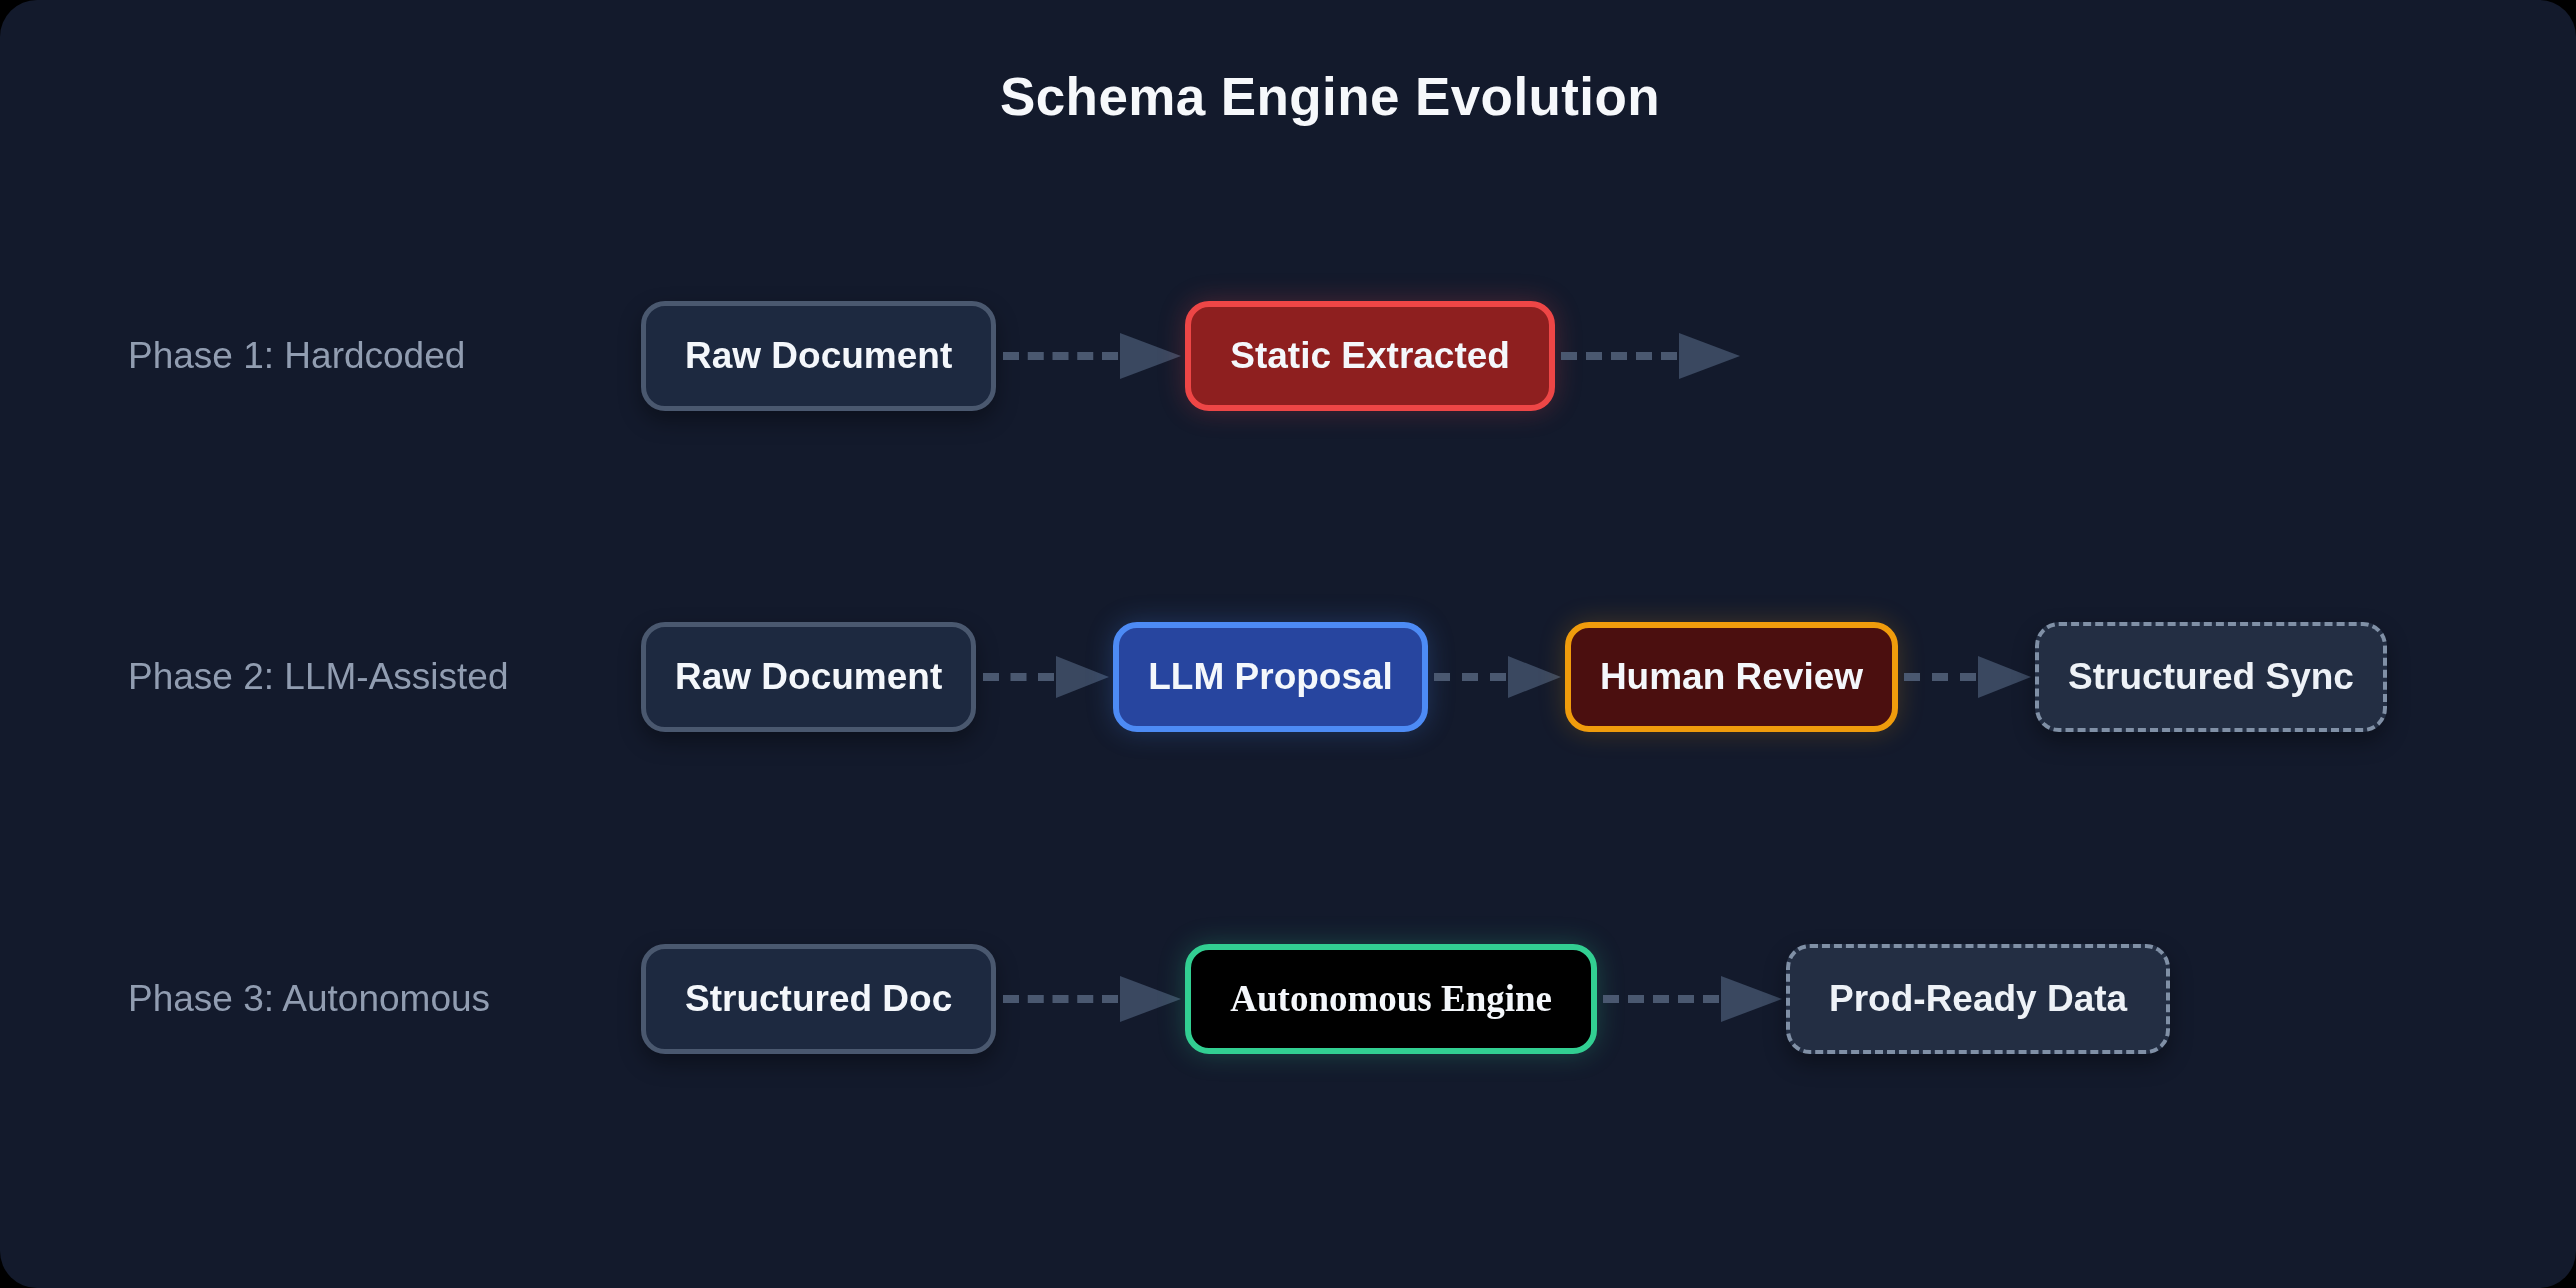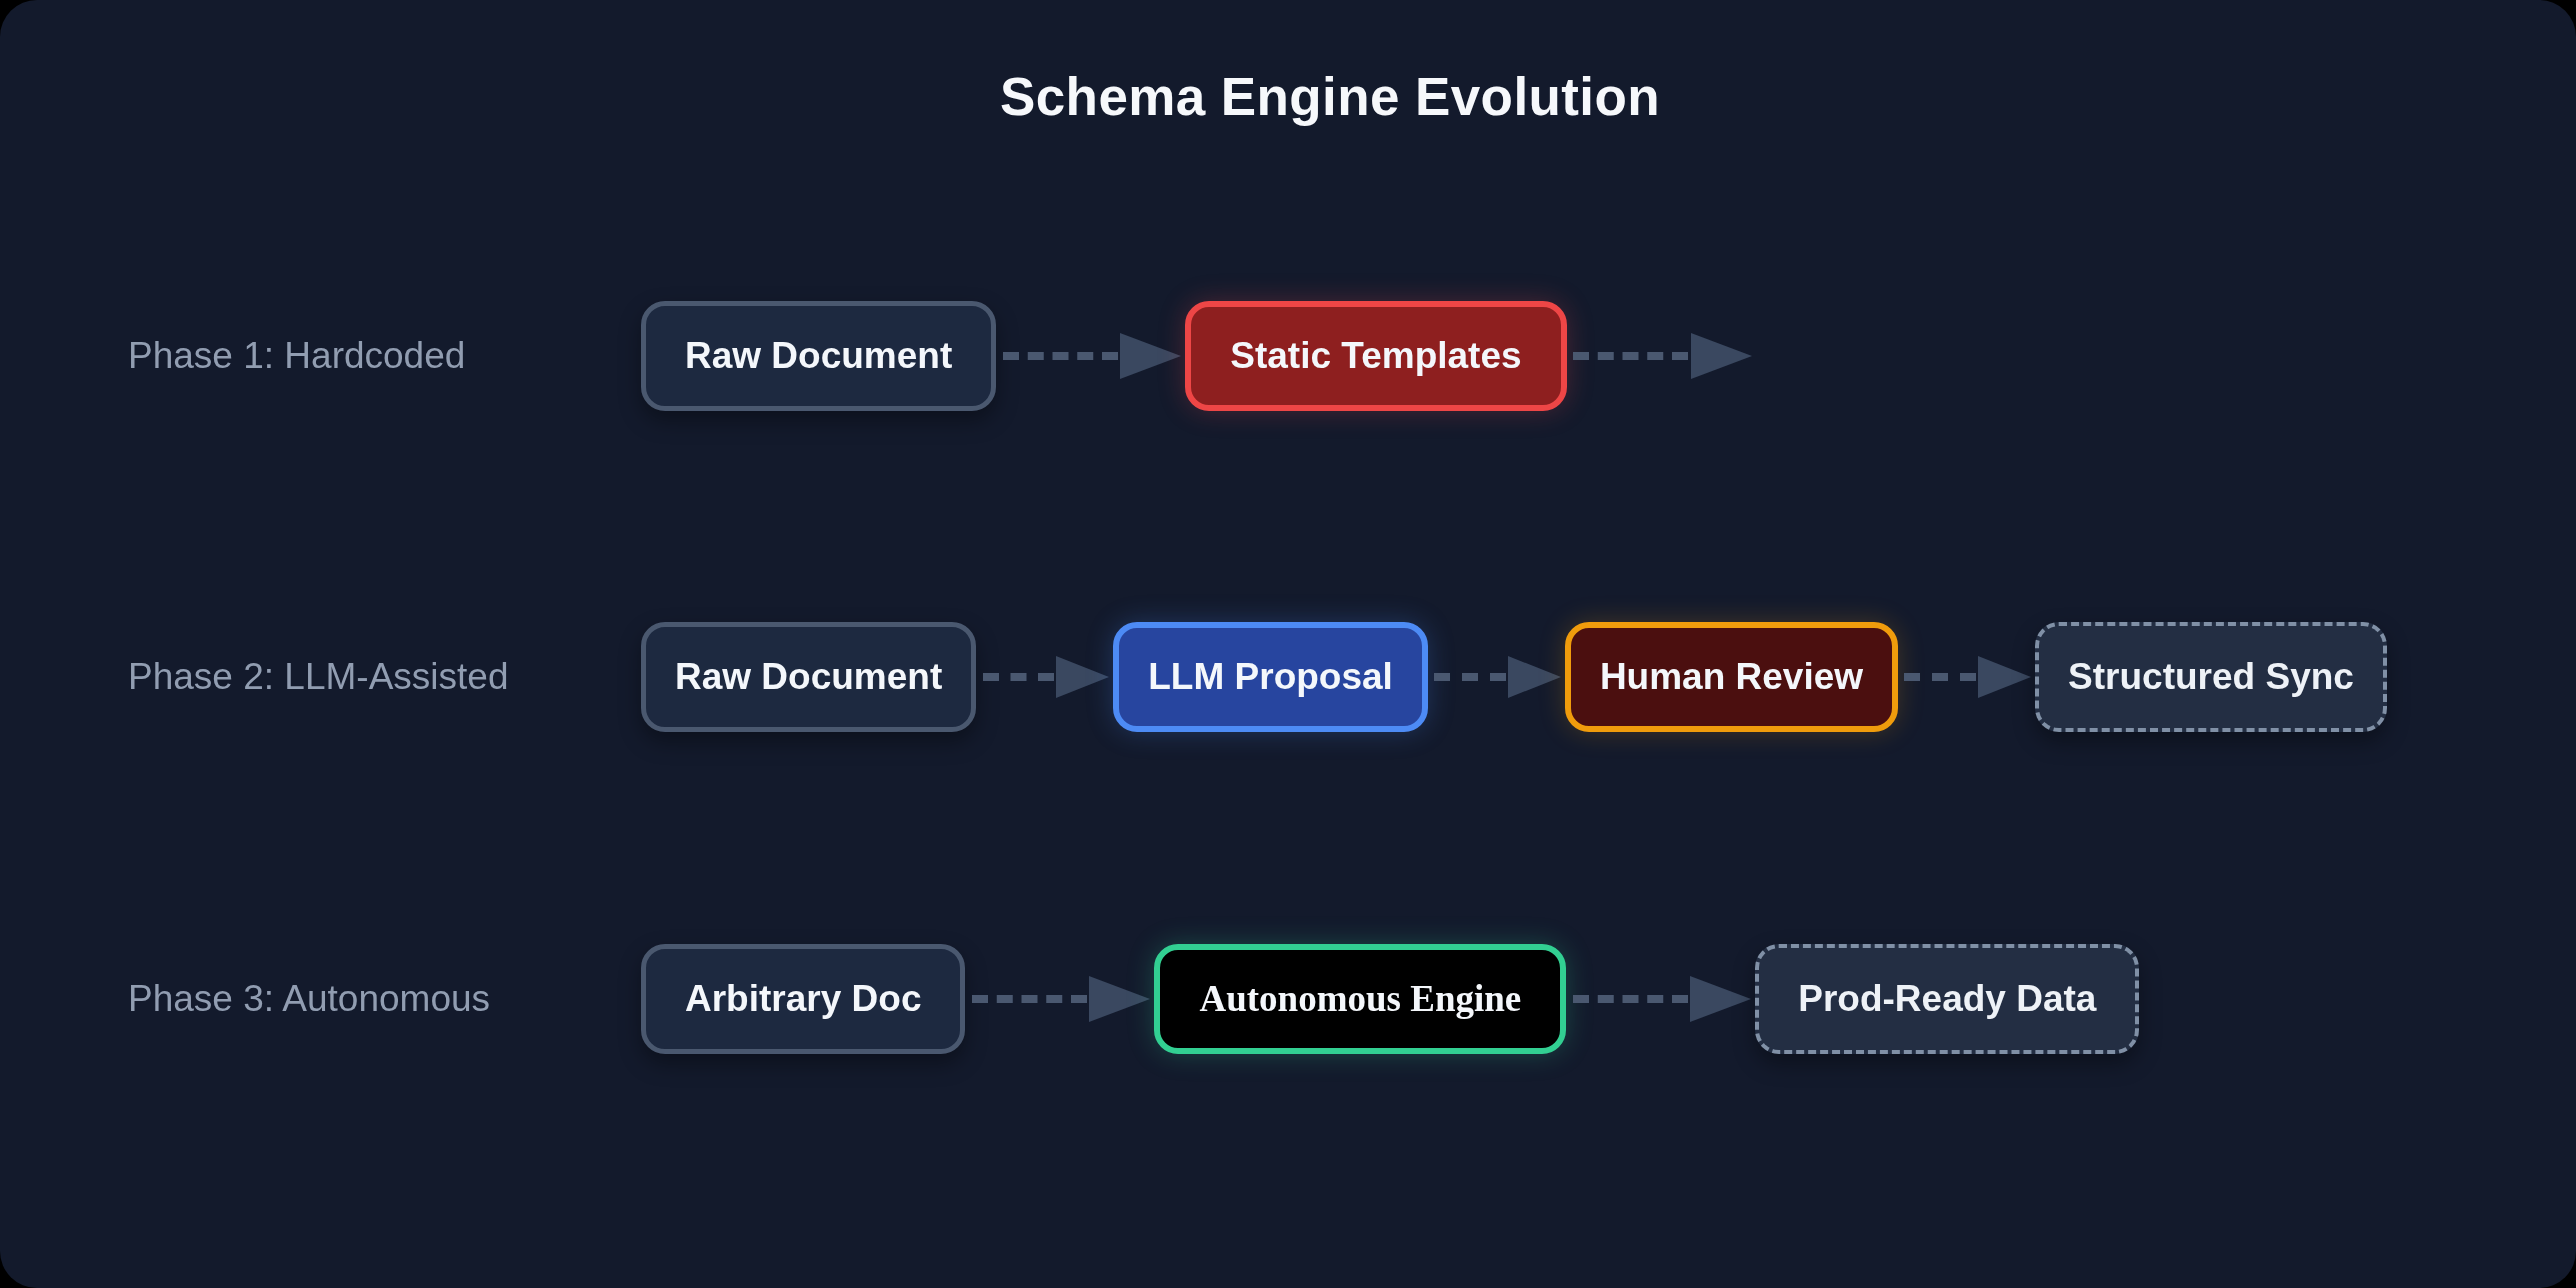--- a/index.html
+++ b/index.html
@@ -128,21 +128,21 @@
 
   <div class="title">Schema Engine Evolution</div>
 
   <div class="row row-1">
     <div class="phase-label">Phase 1: Hardcoded</div>
     <div class="node neutral">Raw Document</div>
     <div class="connector wide">
       <div class="dash-line"></div>
       <div class="arrowhead"></div>
     </div>
-    <div class="node red">Static Templates</div>
+    <div class="node red">Static Extracted</div>
     <div class="connector wide">
       <div class="dash-line"></div>
       <div class="arrowhead"></div>
     </div>
   </div>
 
   <div class="row row-2">
     <div class="phase-label">Phase 2: LLM-Assisted</div>
     <div class="node neutral">Raw Document</div>
     <div class="connector narrow">
@@ -157,21 +157,21 @@
     <div class="node maroon">Human Review</div>
     <div class="connector narrow">
       <div class="dash-line"></div>
       <div class="arrowhead"></div>
     </div>
     <div class="node dashed">Structured Sync</div>
   </div>
 
   <div class="row row-3">
     <div class="phase-label">Phase 3: Autonomous</div>
-    <div class="node neutral">Arbitrary Doc</div>
+    <div class="node neutral">Structured Doc</div>
     <div class="connector wide">
       <div class="dash-line"></div>
       <div class="arrowhead"></div>
     </div>
     <div class="node green">Autonomous Engine</div>
     <div class="connector wide">
       <div class="dash-line"></div>
       <div class="arrowhead"></div>
     </div>
     <div class="node dashed">Prod-Ready Data</div>

